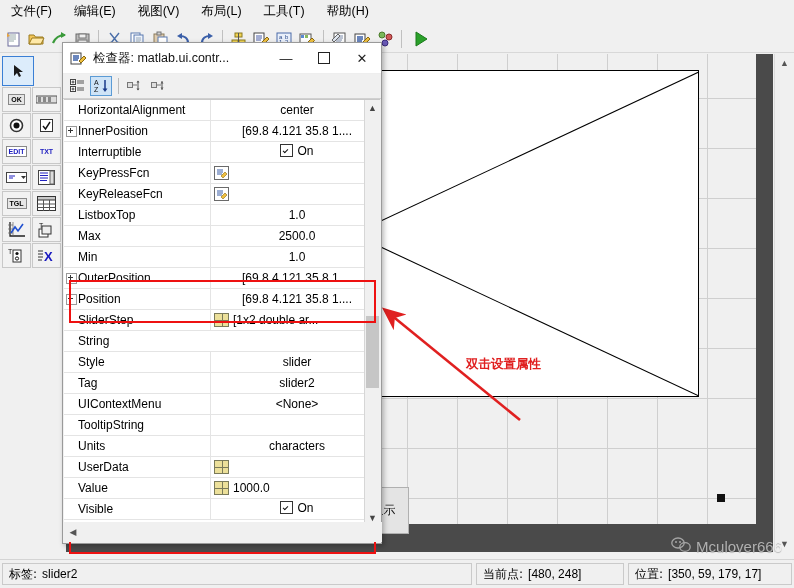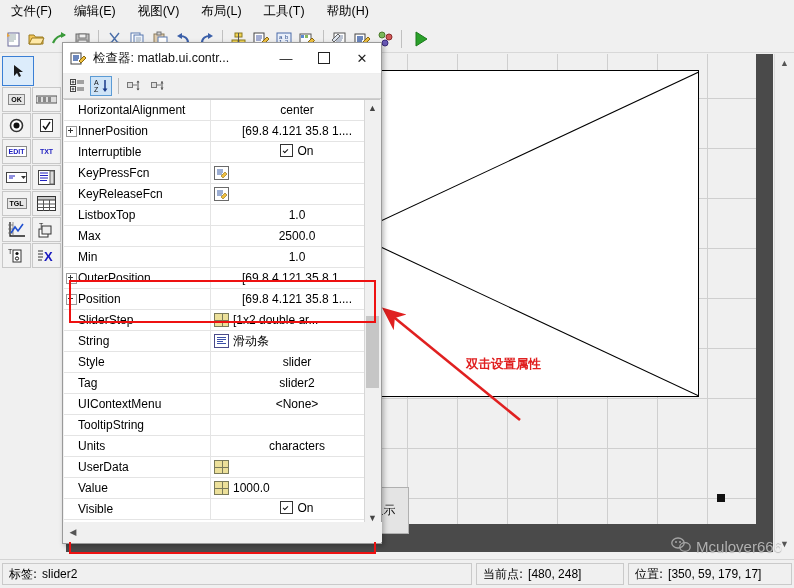--- a/index.html
+++ b/index.html
@@ -592,31 +592,20 @@
             <span class="lft">[1x2  double ar...</span>
             <svg class="pencil" viewBox="0 0 13 13">
               <path d="M1 11l1-3 6.5-6.5 2 2L4 10z" fill="#e7e7e7" stroke="#777" stroke-width=".8"></path>
               <path d="M8.5 1.5l2 2" stroke="#777"></path>
             </svg>
           </div>
         </div>
         <div class="prow">
           <div class="pexp"></div>
           <div class="pname">String</div>
-          <div class="pval">
-            <span class="swatch sw-str"><svg width="13" height="12" viewBox="0 0 13 12">
-                <rect x="0" y="0" width="13" height="12" fill="#fff"></rect>
-                <path d="M2 2.5h9M2 4.5h9M2 6.5h6M2 8.5h9" stroke="#3a4fa8" stroke-width="1.1"></path>
-              </svg></span>
-            <span class="lft">滑动条</span>
-            <svg class="pencil" viewBox="0 0 13 13">
-              <path d="M1 11l1-3 6.5-6.5 2 2L4 10z" fill="#e7e7e7" stroke="#777" stroke-width=".8"></path>
-              <path d="M8.5 1.5l2 2" stroke="#777"></path>
-            </svg>
-          </div>
         </div>
         <div class="prow">
           <div class="pexp"></div>
           <div class="pname">Style</div>
           <div class="pval">
             <span class="ctr">slider</span>
             <span class="ddarrow">▼</span>
           </div>
         </div>
         <div class="prow">

